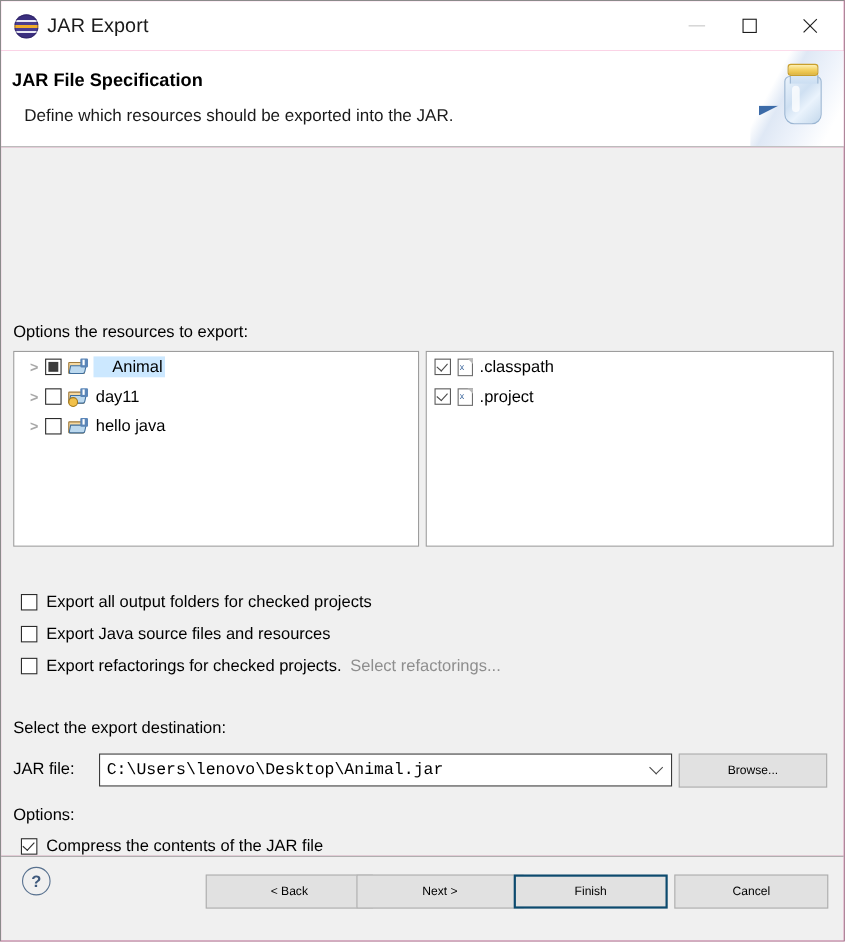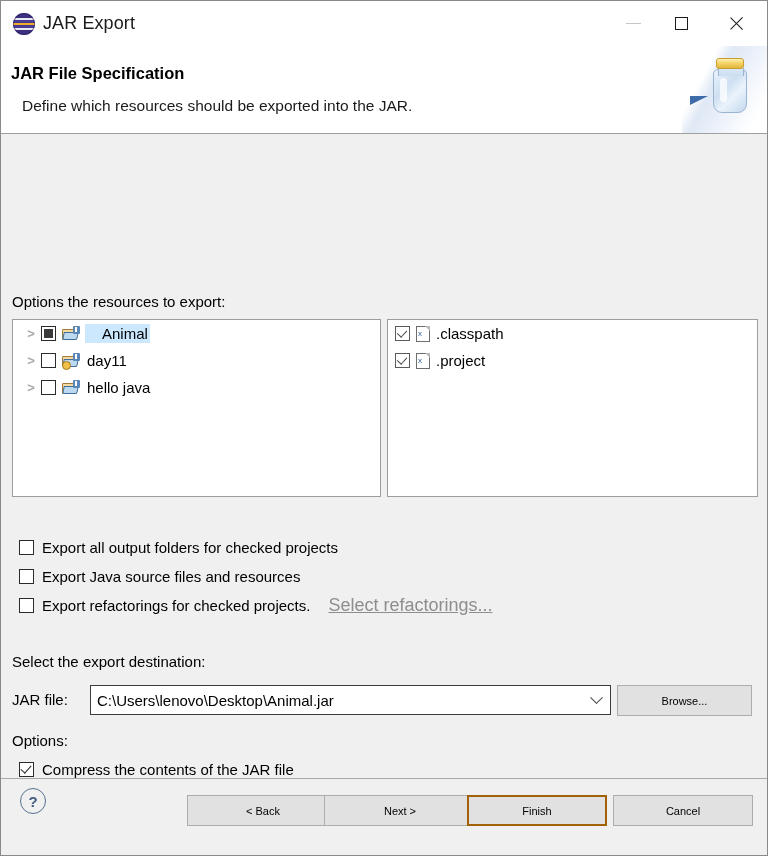--- a/index.html
+++ b/index.html
@@ -387,24 +387,23 @@
   .opt-row {
     position: absolute;
     display: flex;
     align-items: center;
     left: 18px;
     height: 22px;
   }
   .opt-row .cb { margin-right: 8px; }
   .opt-text { font-size: 15px; color: #000; white-space: nowrap; }
   .link-disabled {
-    font-size: 18px;
+    font-size: 15px;
     color: #8e8e8e;
-    text-decoration: underline;
-    margin-left: 18px;
+    margin-left: 8px;
     white-space: nowrap;
   }
 
   #opt-1 { top: 373px; }
   #opt-2 { top: 402px; }
   #opt-3 { top: 431px; }
   #opt-4 { top: 460px; }
   #opt-5 { top: 624px; }
   #opt-6 { top: 653px; }
   #opt-7 { top: 682px; }
@@ -414,20 +413,21 @@
     position: absolute;
     left: 89px;
     top: 551px;
     width: 521px;
     height: 30px;
     background: #ffffff;
     border: 1px solid #3b3b3b;
     box-sizing: border-box;
     display: flex;
     align-items: center;
+    font-family: Liberation Mono, monospace;
   }
   .combo-value {
     flex: 1 1 auto;
     padding-left: 6px;
     font-size: 15px;
     color: #000;
     white-space: nowrap;
     overflow: hidden;
   }
   .combo-arrow {
@@ -489,21 +489,21 @@
     box-sizing: border-box;
   }
   .fbtn {
     position: absolute;
     top: 16px;
     height: 31px;
     width: 152px;
   }
   #btn-back   { left: 186px; }
   #btn-next   { left: 323px; }
-  #btn-finish { left: 466px; width: 140px; border: 2px solid #a16207; background: #e1e1e1; }
+  #btn-finish { left: 466px; width: 140px; border: 2px solid #0c4a6e; background: #e1e1e1; }
   #btn-cancel { left: 612px; width: 140px; }
 </style>
 </head>
 <body>
 
 <div class="dialog">
 
   <div class="titlebar">
     <div class="title-left">
       <span class="eclipse-icon"></span>

